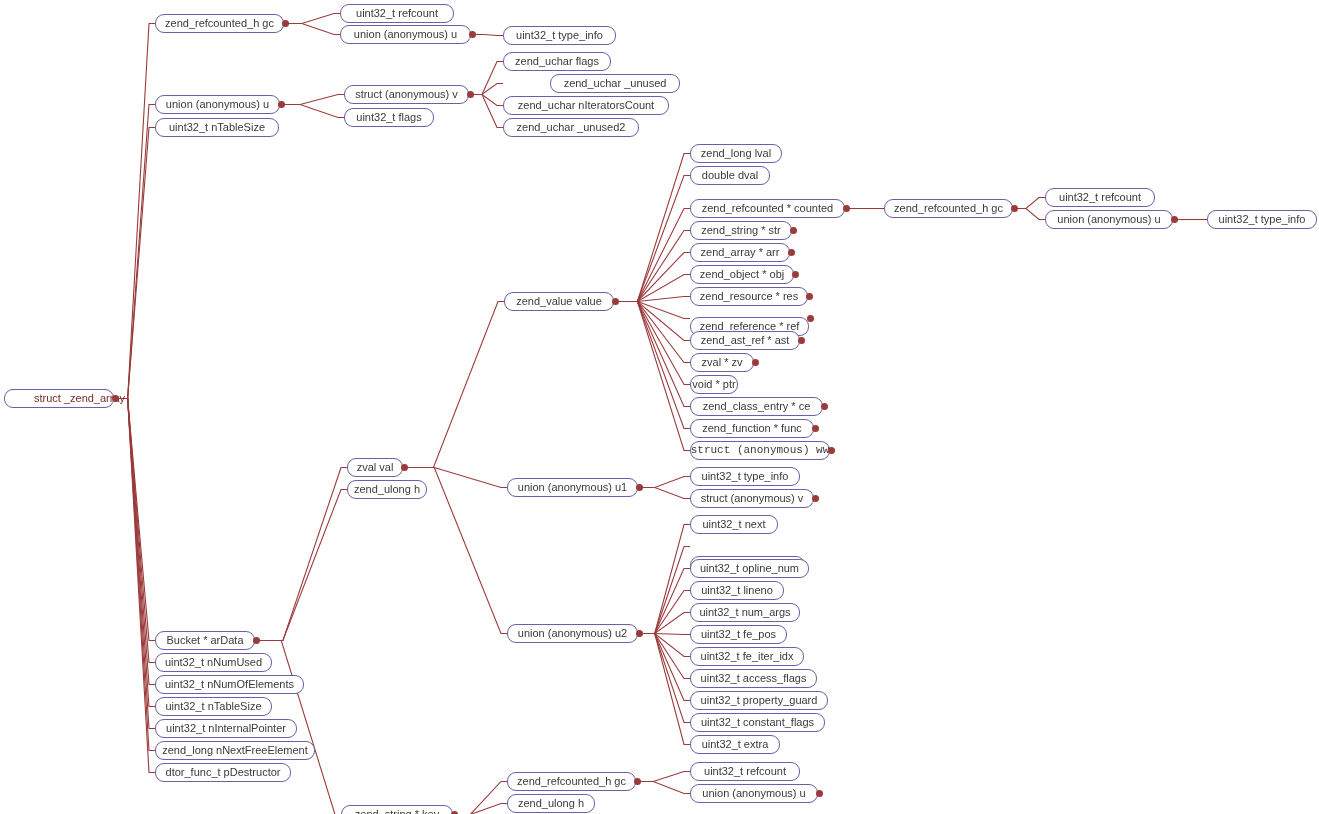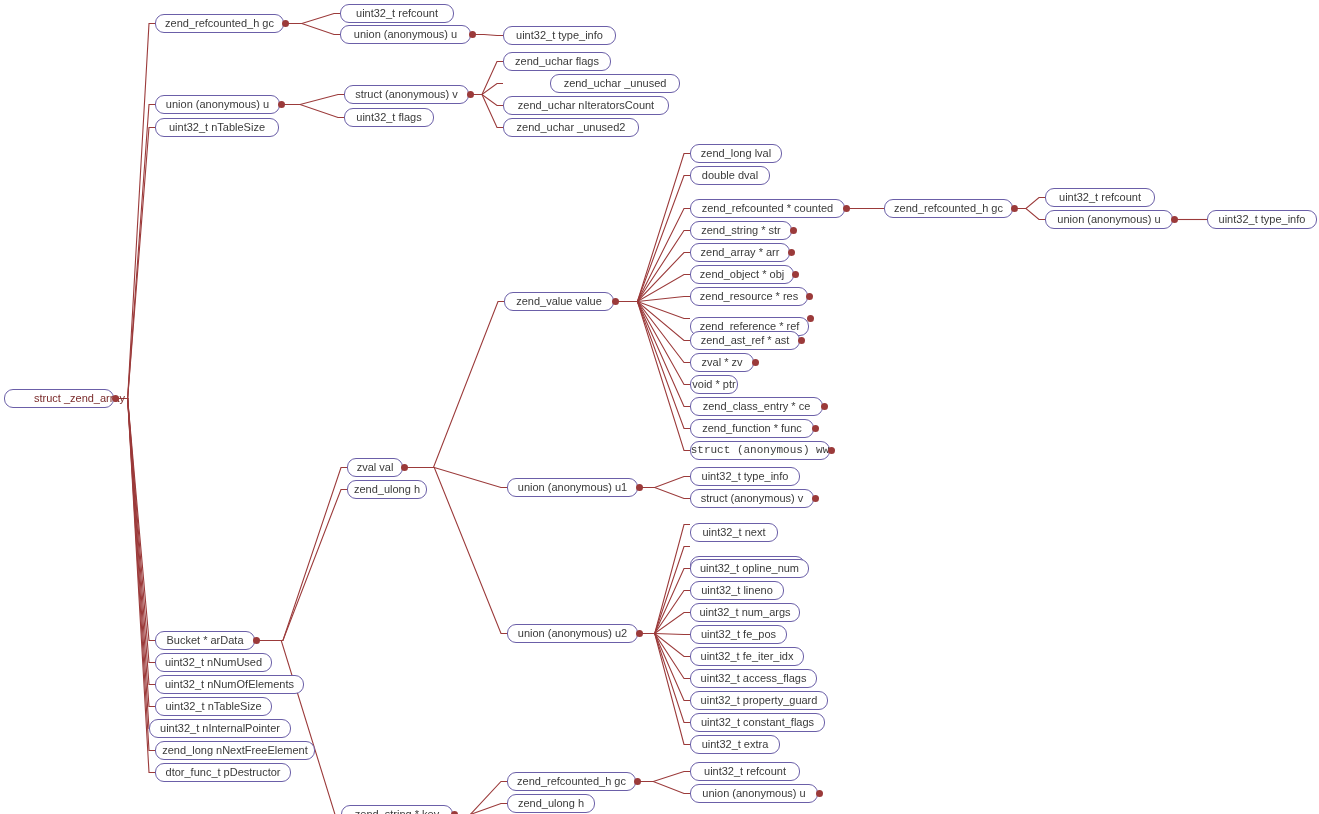--- a/index.html
+++ b/index.html
@@ -258,21 +258,21 @@
         <span>uint32_t type_info</span>
       </div>
       <div class="node" style="left: 690px; top: 489px; width: 124px;">
         <span>struct (anonymous) v</span>
       </div>
       <div class="dot" style="left: 812px; top: 495px;"></div>
       <div class="node" style="left: 507px; top: 624px; width: 131px;">
         <span>union (anonymous) u2</span>
       </div>
       <div class="dot" style="left: 636px; top: 630px;"></div>
-      <div class="node" style="left: 690px; top: 515px; width: 88px; margin-top: 8px;">
+      <div class="node" style="left: 690px; top: 515px; width: 88px;">
         <span>uint32_t next</span>
       </div>
       <div class="node" style="left: 690px; top: 556px; width: 115px; padding-left: 26px;">
         <span>uint32_t cache_slot</span>
       </div>
       <div class="node" style="left: 690px; top: 559px; width: 119px;">
         <span>uint32_t opline_num</span>
       </div>
       <div class="node" style="left: 690px; top: 581px; width: 94px;">
         <span>uint32_t lineno</span>
@@ -304,21 +304,21 @@
       <div class="dot" style="left: 253px; top: 637px;"></div>
       <div class="node" style="left: 155px; top: 653px; width: 117px;">
         <span>uint32_t nNumUsed</span>
       </div>
       <div class="node" style="left: 155px; top: 675px; width: 149px;">
         <span>uint32_t nNumOfElements</span>
       </div>
       <div class="node" style="left: 155px; top: 697px; width: 117px;">
         <span>uint32_t nTableSize</span>
       </div>
-      <div class="node" style="left: 149px; top: 719px; width: 142px;">
+      <div class="node" style="left: 155px; top: 719px; width: 142px;">
         <span>uint32_t nInternalPointer</span>
       </div>
       <div class="node" style="left: 155px; top: 741px; width: 160px;">
         <span>zend_long nNextFreeElement</span>
       </div>
       <div class="node" style="left: 155px; top: 763px; width: 136px;">
         <span>dtor_func_t pDestructor</span>
       </div>
       <div class="node" style="left: 341px; top: 805px; width: 112px;">
         <span>zend_string * key</span>

